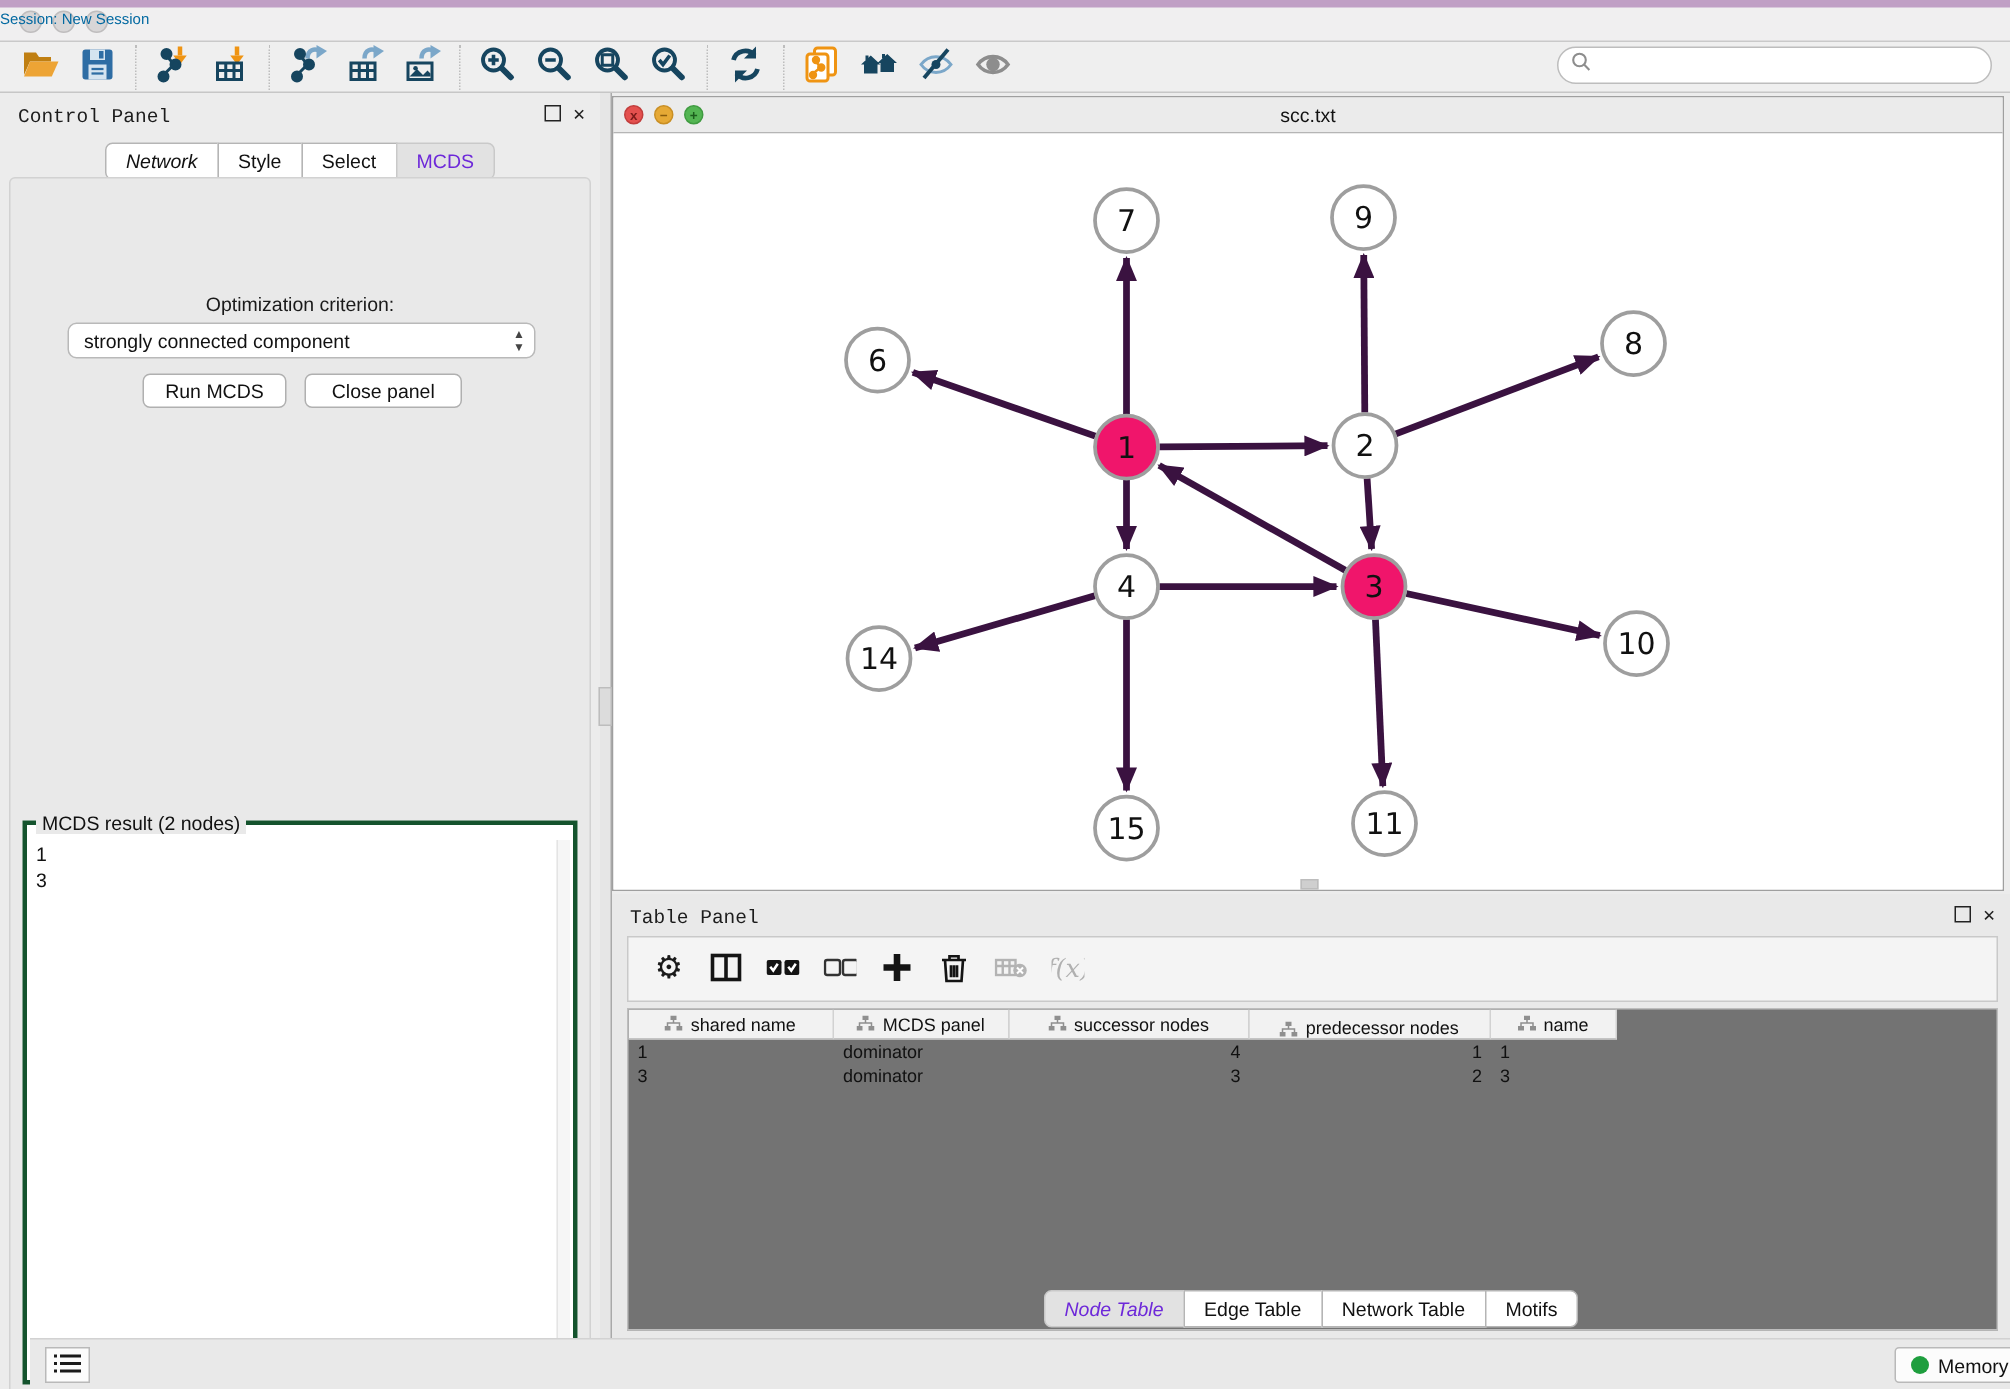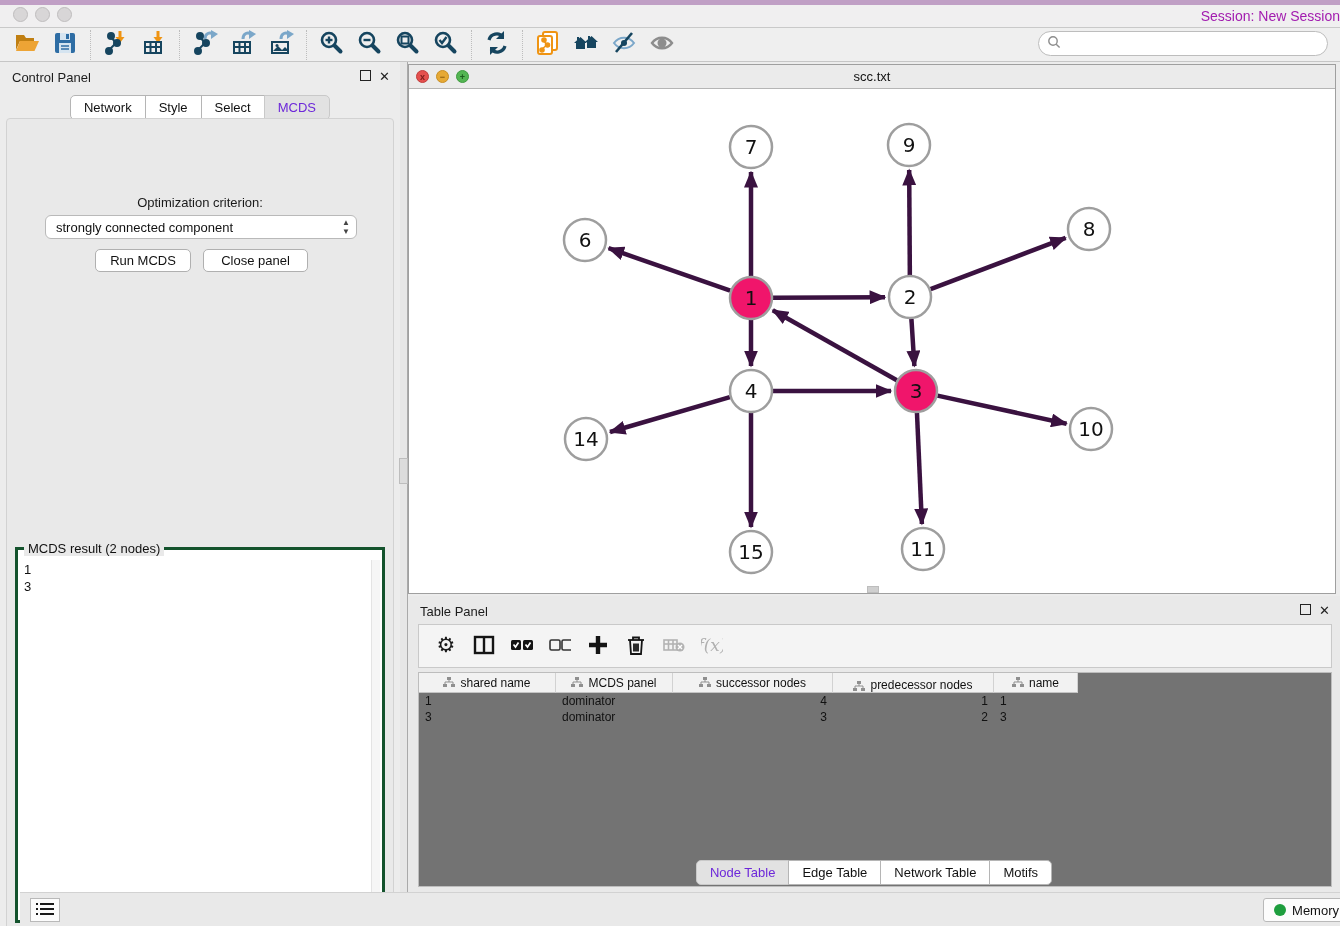--- a/index.html
+++ b/index.html
@@ -5,40 +5,40 @@
   * { margin:0; padding:0; box-sizing:border-box; }
   html,body { width:1340px; height:926px; }
   body { font-family:"Liberation Sans","DejaVu Sans",sans-serif; background:#ececec; position:relative; overflow:hidden; }
   #app { position:absolute; inset:0; width:1340px; height:926px; background:#ececec; }
 
   
   #titlebar { position:absolute; left:0; top:0; width:1340px; height:28px; background:#f0eff0; border-bottom:1px solid #c9c9c9; }
   #titlebar .purple-strip { position:absolute; left:0; top:0; width:100%; height:5px; background:#c09fc5; }
   .traffic { position:absolute; top:7px; width:15px; height:15px; border-radius:50%; background:#d8d6d7; border:1px solid #bfbdbe; }
   #tl1{left:13px;} #tl2{left:35px;} #tl3{left:57px;}
-  #window-title { position:absolute; left:0; right:0; top:8px; text-align:right; font-size:14px; color:#a21caf; }
+  #window-title { position:absolute; left:0; right:0; top:8px; text-align:left; font-size:10px; color:#0369a1; }
 
   
   #toolbar { position:absolute; left:0; top:28px; width:1340px; height:34px; background:#efefef; border-bottom:1px solid #c6c6c6; display:flex; align-items:center; padding-left:8px; }
   .tb-btn { width:38px; height:30px; display:flex; align-items:center; justify-content:center; background:transparent; border:none; cursor:default; }
   .tb-sep { width:1px; height:30px; border-left:1px dotted #bdbdbd; margin:0 6px; }
   #search-wrap { position:absolute; right:12px; top:3px; width:290px; height:25px; background:#fff; border:1px solid #bdbdbd; border-radius:13px; display:flex; align-items:center; padding-left:8px; }
   #search-wrap input { border:none; outline:none; flex:1; font-size:12px; background:transparent; margin-left:5px; }
 
   
   #control-panel { position:absolute; left:0; top:62px; width:400px; height:830px; background:#ececec; }
-  .panel-header { position:absolute; left:0; top:0; width:100%; height:30px; }
+  .panel-header { position:absolute; left:0; top:0; width:100%; height:30px;font-family:Liberation Mono, monospace; }
   .panel-title { position:absolute; left:12px; top:8px; font-size:13px; color:#1c1c1c; }
   .panel-ctrls { position:absolute; right:10px; top:7px; display:flex; gap:8px; }
   .panel-ctrl { font-size:13px; color:#222; line-height:15px; }
   .float-glyph { width:11px; height:11px; border:1.5px solid #222; display:inline-block; margin-top:1px; }
   .tabs-row { display:flex; justify-content:center; }
   #cp-tabs { position:absolute; left:0; top:33px; width:100%; }
   .tab { padding:4px 13px; font-size:13px; color:#111; background:#fff; border:1px solid #b5b5b5; margin-left:-1px; position:relative; cursor:default; }
-  .tab:first-child { border-radius:5px 0 0 5px; margin-left:0; }
+  .tab:first-child { border-radius:5px 0 0 5px; margin-left:0;font-style:italic; }
   .tab:last-child { border-radius:0 5px 5px 0; }
   .tab.active { background:#e2e2e2; color:#6d28d9; border-color:#c9c9c9; }
   #cp-content { position:absolute; left:6px; top:56px; width:388px; height:822px; background:#e9e9e9; border:1px solid #d2d2d2; border-radius:4px; }
   #opt-label { position:absolute; left:0; width:100%; top:76px; text-align:center; font-size:13px; color:#1a1a1a; }
   #criterion-select { position:absolute; left:38px; top:96px; width:312px; height:24px; background:#fff; border:1px solid #b9b9b9; border-radius:6px; font-size:13px; color:#111; display:flex; align-items:center; padding-left:10px; }
   #criterion-select .stepper { position:absolute; right:6px; top:2px; font-size:8px; color:#444; line-height:9px; text-align:center; }
   .cp-btn { position:absolute; top:130px; height:23px; background:#fff; border:1px solid #b0b0b0; border-radius:5px; font-size:13px; color:#111; font-family:inherit; }
   #run-btn { left:88px; width:96px; }
   #close-btn { left:196px; width:105px; }
   #result-box { position:absolute; left:8px; top:428px; width:370px; height:376px; border:3px solid #14532d; background:#fff; }

